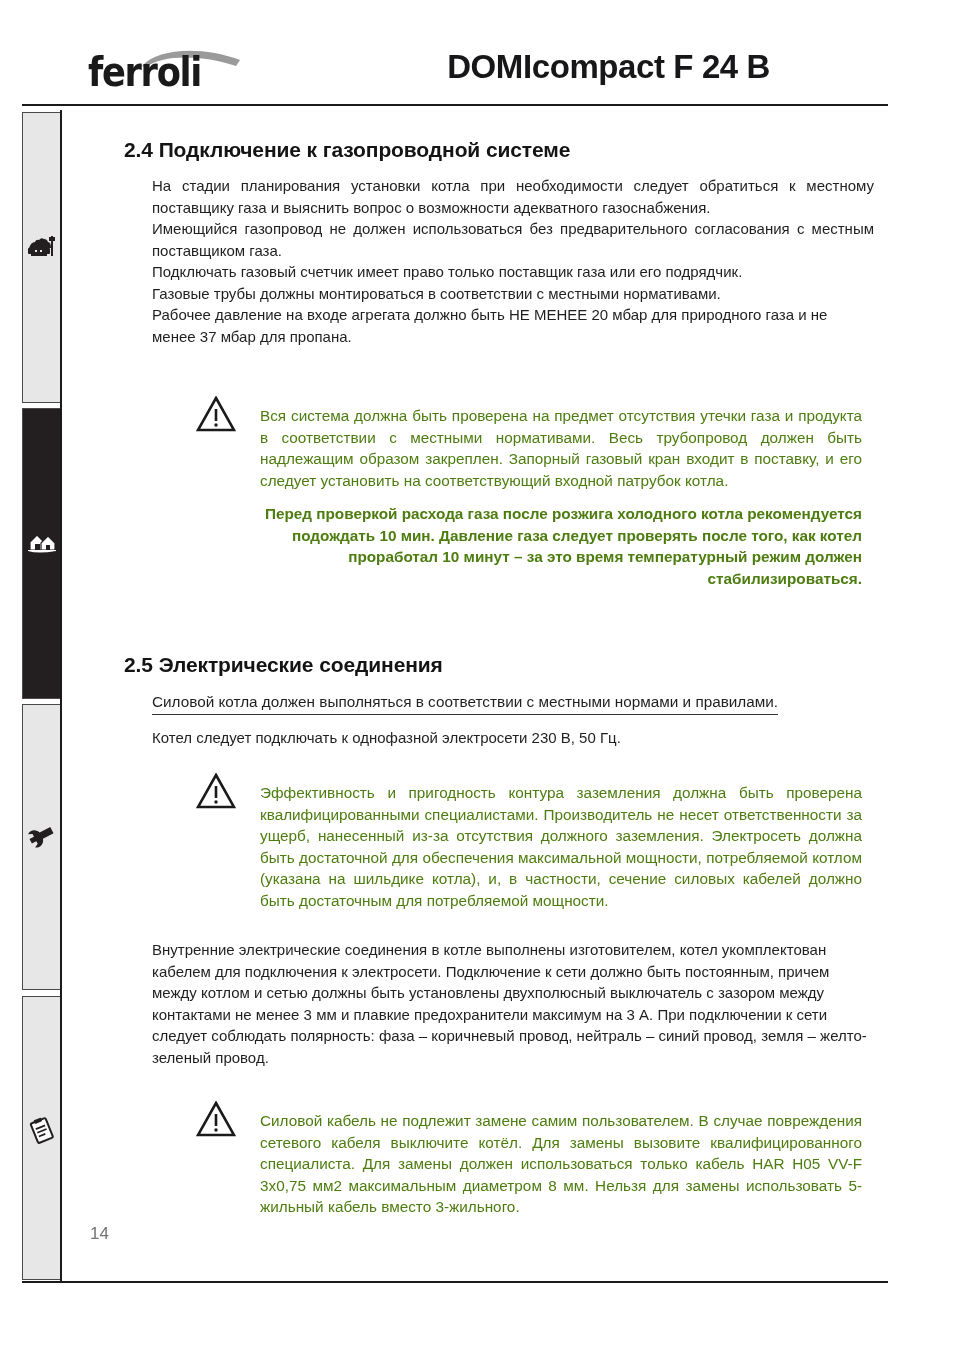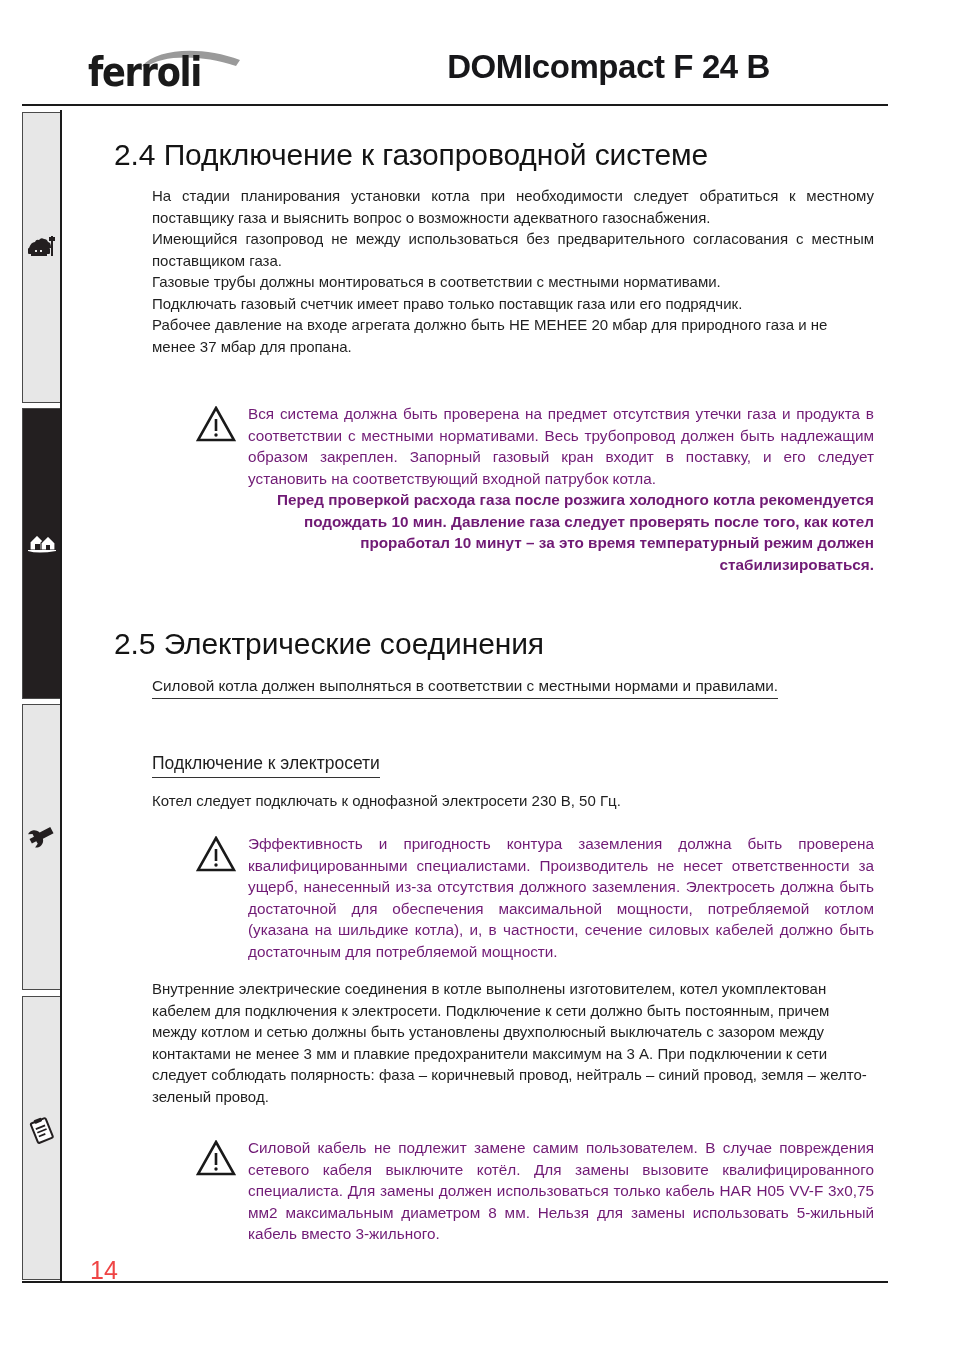--- a/index.html
+++ b/index.html
@@ -121,38 +121,38 @@
     left: 22px;
     top: 1281px;
     width: 866px;
     height: 2px;
     background: #1a1a1a;
   }
 
   #page-number {
     position: absolute;
     left: 90px;
-    top: 1256px;
-    font-size: 25px;
-    color: #ef4444;
+    top: 1224px;
+    font-size: 17px;
+    color: #737373;
   }
 
   
   #content {
     position: absolute;
     left: 52px;
     top: 28px;
     width: 760px;
   }
 
   h2.section-heading {
-    font-size: 30px;
-    font-weight: normal;
+    font-size: 21px;
+    font-weight: bold;
     color: #141414;
-    margin: 0 0 13px 0;
+    margin: 0 0 13px 10px;
     letter-spacing: -0.1px;
   }
   h2.section-heading.second {
     margin-top: 52px;
     margin-bottom: 14px;
   }
 
   .para-block {
     margin-left: 38px;
     width: 722px;
@@ -196,24 +196,24 @@
     flex: 0 0 auto;
     width: 46px;
     padding-top: 3px;
   }
   .warning-icon svg { display: block; }
   .warning-body {
     flex: 1 1 auto;
     padding-left: 6px;
   }
   .warning-body p {
-    margin: 0;
+    margin: 12px;
     font-size: 15.3px;
     line-height: 21.5px;
-    color: #701a75;
+    color: #4d7c0f;
     text-align: justify;
   }
   .warning-body p.nojustify { text-align: right; font-weight: bold; }
   .sp-12 { height: 12px; }
   .sp-16 { height: 16px; }
   .sp-22 { height: 22px; }
   .sp-30 { height: 30px; }
   .sp-46 { height: 46px; }
 </style>
 </head>
@@ -291,23 +291,23 @@
 </div>
 
 <div id="content-frame">
 
   <div id="content">
 
     <h2 class="section-heading">2.4 Подключение к газопроводной системе</h2>
 
     <div class="para-block">
       <p class="body-text">На стадии планирования установки котла при необходимости следует обратиться к местному поставщику газа и выяснить вопрос о возможности адекватного газоснабжения.</p>
-      <p class="body-text">Имеющийся газопровод не между использоваться без предварительного согласования с местным поставщиком газа.</p>
+      <p class="body-text">Имеющийся газопровод не должен использоваться без предварительного согласования с местным поставщиком газа.</p>
+      <p class="body-text nojustify">Подключать газовый счетчик имеет право только поставщик газа или его подрядчик.</p>
       <p class="body-text nojustify">Газовые трубы должны монтироваться в соответствии с местными нормативами.</p>
-      <p class="body-text nojustify">Подключать газовый счетчик имеет право только поставщик газа или его подрядчик.</p>
       <p class="body-text nojustify">Рабочее давление на входе агрегата должно быть НЕ МЕНЕЕ 20 мбар для природного газа и не менее 37 мбар для пропана.</p>
     </div>
 
     <div class="sp-46"></div>
 
     <div class="warning-block">
       <div class="warning-icon">
         <svg width="40" height="36" viewBox="0 0 40 36">
           <path d="M20 2 L38 34 L2 34 Z" fill="none" stroke="#1a1a1a" stroke-width="2.6" stroke-linejoin="miter"></path>
           <rect x="18.7" y="13" width="2.6" height="12" fill="#1a1a1a"></rect>
@@ -319,23 +319,20 @@
         <p class="nojustify">Перед проверкой расхода газа после розжига холодного котла рекомендуется подождать 10 мин. Давление газа следует проверять после того, как котел проработал 10 минут – за это время температурный режим должен стабилизироваться.</p>
       </div>
     </div>
 
     <h2 class="section-heading second">2.5 Электрические соединения</h2>
 
     <div class="para-block">
       <span class="underline-note">Силовой котла должен выполняться в соответствии с местными нормами и правилами.</span>
     </div>
 
-    <div class="subheading-wrap">
-      <span class="subheading">Подключение к электросети</span>
-    </div>
 
     <div class="sp-12"></div>
 
     <div class="para-block">
       <p class="body-text nojustify">Котел следует подключать к однофазной электросети 230 В, 50 Гц.</p>
     </div>
 
     <div class="sp-22"></div>
 
     <div class="warning-block">

